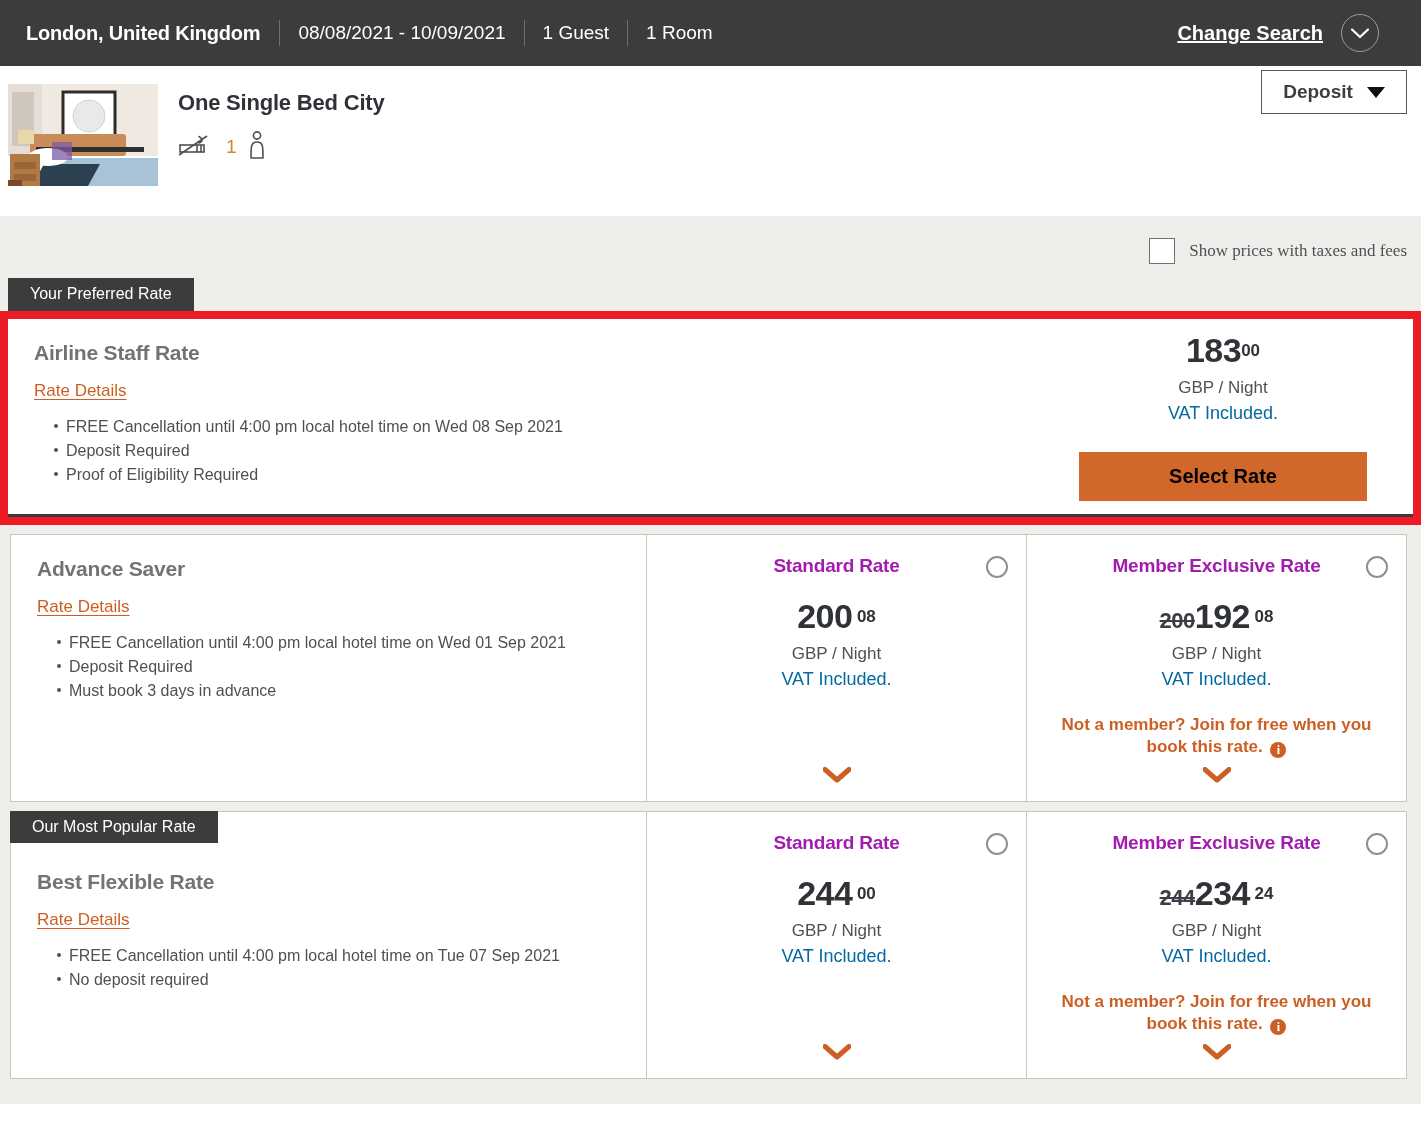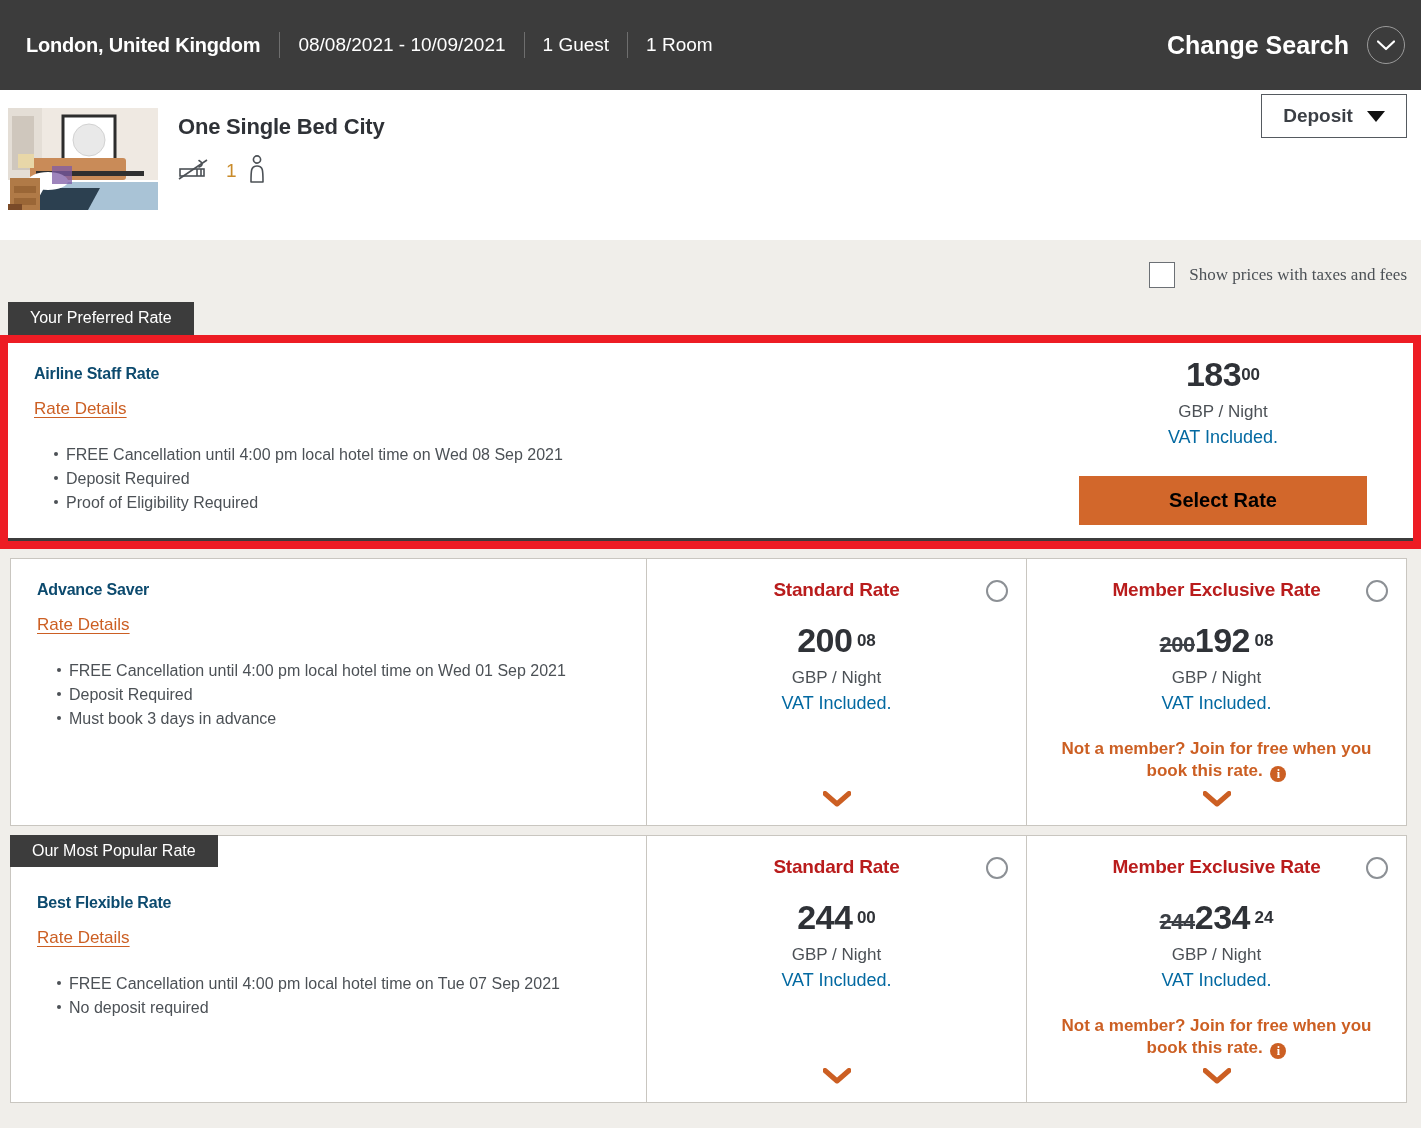--- a/index.html
+++ b/index.html
@@ -7,29 +7,29 @@
   body {
     width:1421px; height:1138px;
     background:#ffffff;
     font-family:"Liberation Sans", sans-serif;
     color:#3b3f45;
     overflow:hidden;
   }
 
   
   .searchbar {
-    height:90px; background:#3c3c3c; color:#ffffff;
-    display:flex; align-items:center; padding:0 8px 0 26px;
+    height:66px; background:#3c3c3c; color:#ffffff;
+    display:flex; align-items:center; padding:0 34px 0 26px;
   }
   .sb-group { display:flex; align-items:center; }
   .sb-dest { font-size:20px; font-weight:bold; letter-spacing:-0.2px; padding-right:19px; }
   .sb-sep { width:1px; height:26px; background:#6e6e6e; }
   .sb-item { font-size:19px; padding:0 18px; white-space:nowrap; }
   .sb-right { margin-left:auto; display:flex; align-items:center; gap:18px; padding-right:8px; }
-  .sb-change { font-size:25px; font-weight:bold; }
+  .sb-change { font-size:20px; font-weight:bold;text-decoration:underline; }
   .circle-chev {
     width:38px; height:38px; border-radius:50%;
     border:1px solid #9a9a9a; display:flex; align-items:center; justify-content:center;
   }
   .circle-chev svg { display:block; }
 
   
   .roomhead { height:150px; background:#ffffff; display:flex; align-items:flex-start; padding:14px 22px 0 8px; position:relative; }
   .thumb {
     width:150px; height:102px; flex:0 0 150px; overflow:hidden; position:relative;
@@ -62,26 +62,26 @@
   .pref-wrap { margin-top:14px; }
   .pref-tagrow { padding-left:8px; }
   .pref-card {
     border:8px solid #ed1c24; background:#ffffff;
     margin:0; height:214px; position:relative;
   }
   .pref-inner { display:flex; height:100%; border-bottom:3px solid #3c3c3c; }
   .pref-left { flex:1 1 auto; padding:22px 0 0 26px; }
   .pref-right { width:380px; flex:0 0 380px; padding-top:14px; text-align:center; }
 
-  .ratename { font-size:16px; font-weight:bold; color:#0c4a6e; letter-spacing:-0.2px; }
+  .ratename { font-size:21px; font-weight:bold; color:#737373; letter-spacing:-0.2px; }
   .ratedetails {
     display:inline-block; margin-top:16px; font-size:17px; color:#cc5f23;
     text-decoration:underline; text-underline-offset:3px; cursor:pointer;
   }
-  ul.bullets { margin:24px 0 0 0; padding:0 0 0 20px; list-style:none; }
+  ul.bullets { margin:14px 0 0 0; padding:0 0 0 20px; list-style:none; }
   ul.bullets li { font-size:16px; color:#4c5156; line-height:1.52; position:relative; padding-left:12px; }
   ul.bullets li:before {
     content:""; position:absolute; left:0; top:9px; width:4px; height:4px;
     border-radius:50%; background:#4c5156;
   }
 
   .price { color:#2f3237; font-weight:bold; line-height:1; }
   .price .whole { font-size:34px; letter-spacing:-0.5px; }
   .price .cents { font-size:17px; vertical-align:super; }
   .price .old { font-size:22px; font-weight:bold; text-decoration:line-through; color:#3b3f45; letter-spacing:-0.5px; }
@@ -97,21 +97,21 @@
   
   .card {
     background:#ffffff; border:1px solid #c9c6c0; margin:9px 14px 0 10px;
     height:268px; display:flex; position:relative;
   }
   .card .col-left { flex:1 1 auto; padding:22px 0 0 26px; position:relative; }
   .card .col {
     width:380px; flex:0 0 380px; border-left:1px solid #c9c6c0;
     padding:20px 16px 0 16px; text-align:center; position:relative;
   }
-  .coltitle { font-size:19px; font-weight:bold; color:#b91c1c; letter-spacing:-0.2px; }
+  .coltitle { font-size:19px; font-weight:bold; color:#a21caf; letter-spacing:-0.2px; }
   .radio {
     position:absolute; right:18px; top:21px;
     width:22px; height:22px; border:2px solid #8c9095; border-radius:50%;
     background:#fff; cursor:pointer;
   }
   .col .price { margin-top:22px; }
   .promo {
     font-size:17px; font-weight:bold; color:#cc5f23; line-height:1.32;
     margin-top:24px; padding:0 6px;
   }

